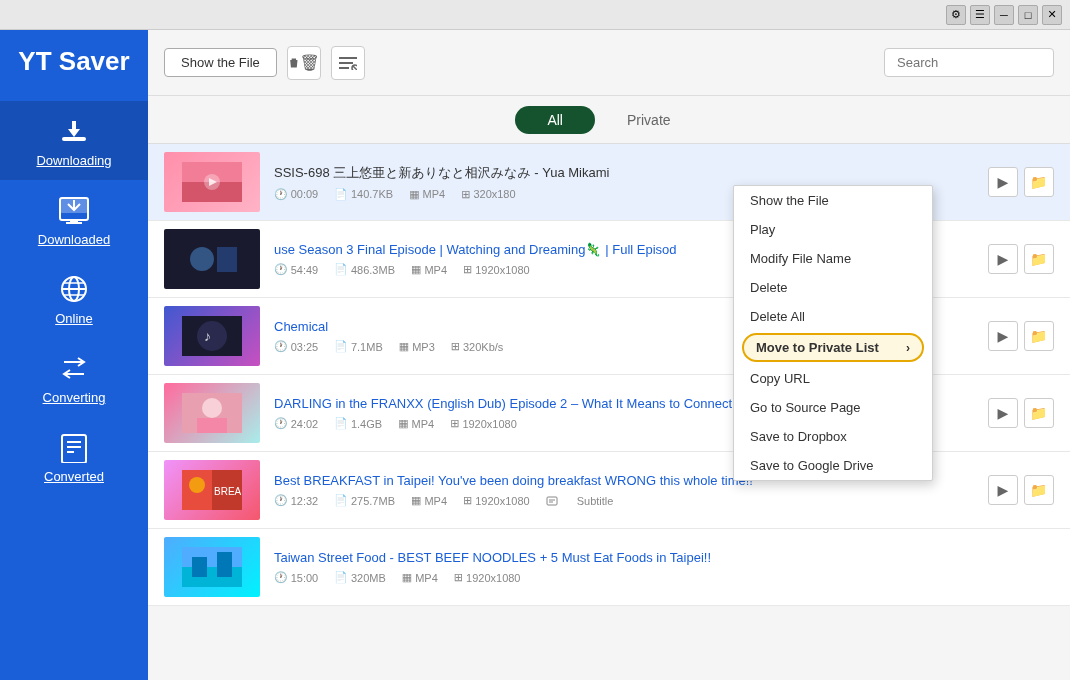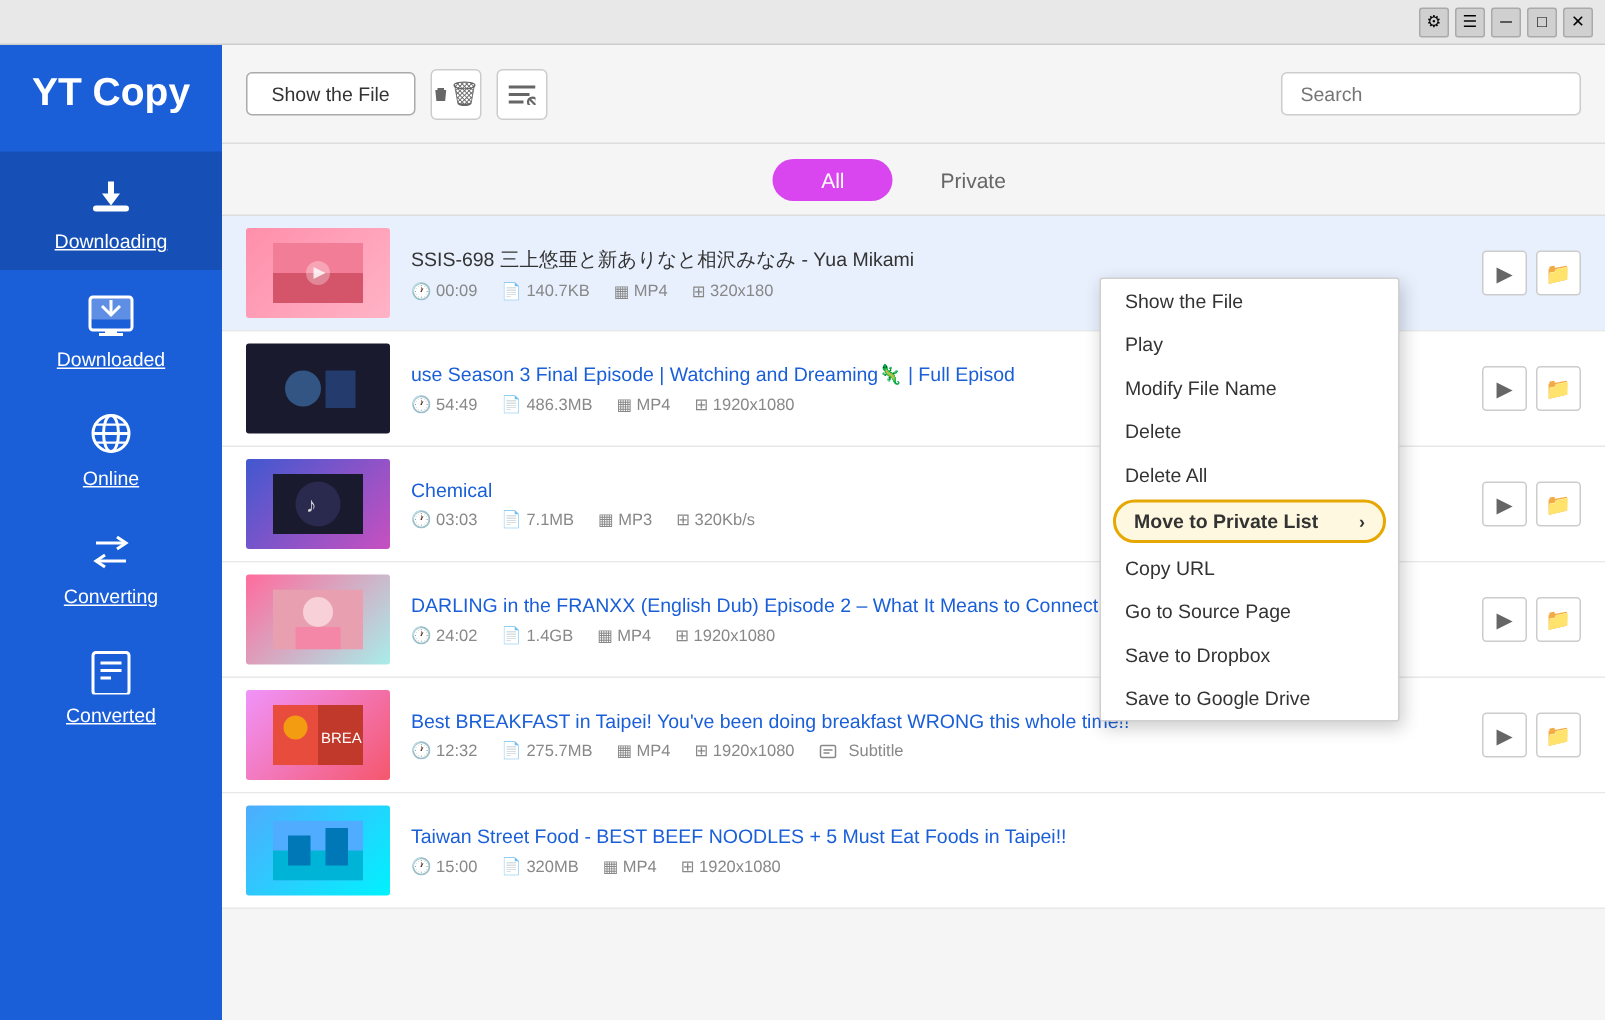--- a/index.html
+++ b/index.html
@@ -51,32 +51,32 @@
     .btn-show-file {
       padding: 6px 16px; border: 1px solid #aaa; background: white;
       border-radius: 4px; cursor: pointer; font-size: 13px; color: #333;
     }
     .btn-icon {
       width: 34px; height: 34px; border: 1px solid #ccc; background: white;
       border-radius: 4px; display: flex; align-items: center; justify-content: center;
       cursor: pointer; font-size: 16px; color: #666;
     }
     .search-box {
-      margin-left: auto; width: 200px; padding: 6px 12px;
+      margin-left: auto; width: 170px; padding: 6px 12px;
       border: 1px solid #ccc; border-radius: 4px; font-size: 13px;
       background: white;
     }
 
     
     .tab-bar {
       height: 48px; display: flex; align-items: center; justify-content: center;
       gap: 0; background: #f5f5f5; border-bottom: 1px solid #ddd;
     }
     .tab-all {
-      background: #d946ef; color: white; border-radius: 20px;
+      background: #14532d; color: white; border-radius: 20px;
       padding: 6px 32px; font-size: 14px; cursor: pointer;
     }
     .tab-private {
       padding: 6px 32px; color: #666; font-size: 14px; cursor: pointer;
     }
 
     
     .file-list {
       flex: 1; overflow-y: auto; position: relative;
     }
@@ -97,21 +97,21 @@
     .meta-item { display: flex; align-items: center; gap: 3px; }
     .file-actions { display: flex; gap: 6px; align-items: center; flex-shrink: 0; }
     .action-btn {
       width: 30px; height: 30px; border: 1px solid #ccc; background: white;
       border-radius: 3px; display: flex; align-items: center; justify-content: center;
       cursor: pointer; font-size: 14px; color: #666;
     }
 
     
     .subtitle-badge {
-      display: flex; align-items: center; gap: 8px;
+      display: flex; align-items: center; gap: 19px;
       font-size: 11px; color: #888;
     }
 
     
     .context-menu {
       position: absolute; top: 155px; left: 585px; width: 200px;
       background: white; border: 1px solid #d0d0d0; box-shadow: 2px 4px 12px rgba(0,0,0,0.2);
       z-index: 200; border-radius: 2px;
     }
     .ctx-item {
@@ -145,21 +145,21 @@
 
 <div class="title-bar">
   <div class="title-bar-btn">⚙</div>
   <div class="title-bar-btn">☰</div>
   <div class="title-bar-btn">─</div>
   <div class="title-bar-btn">□</div>
   <div class="title-bar-btn">✕</div>
 </div>
 
 <div class="sidebar">
-  <div class="app-title">YT Copy</div>
+  <div class="app-title">YT Saver</div>
 
   <div class="nav-item active">
     <div class="nav-icon">
       <svg width="32" height="32" viewBox="0 0 32 32" fill="white">
         <rect x="4" y="22" width="24" height="4" rx="2"></rect>
         <path d="M10 14 L16 22 L22 14 L18 14 L18 6 L14 6 L14 14 Z"></path>
       </svg>
     </div>
     <span>Downloading</span>
   </div>
@@ -296,21 +296,21 @@
       <div class="file-thumb thumb-blue">
         <svg width="60" height="40" viewBox="0 0 60 40">
           <rect width="60" height="40" fill="#1a1a2e"></rect>
           <circle cx="30" cy="20" r="15" fill="#2a2a4e"></circle>
           <text x="22" y="25" fill="white" font-size="14" opacity="0.8">♪</text>
         </svg>
       </div>
       <div class="file-info">
         <div class="file-title blue">Chemical</div>
         <div class="file-meta">
-          <span class="meta-item">🕐 <span>03:03</span></span>
+          <span class="meta-item">🕐 <span>03:25</span></span>
           <span class="meta-item">📄 <span>7.1MB</span></span>
           <span class="meta-item">▦ <span>MP3</span></span>
           <span class="meta-item">⊞ <span>320Kb/s</span></span>
         </div>
       </div>
       <div class="file-actions">
         <div class="action-btn">▶</div>
         <div class="action-btn">📁</div>
       </div>
     </div>

